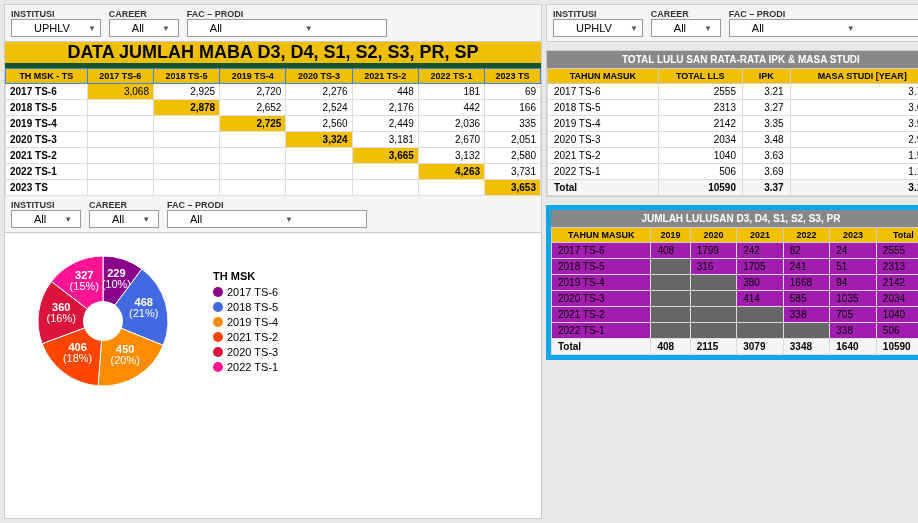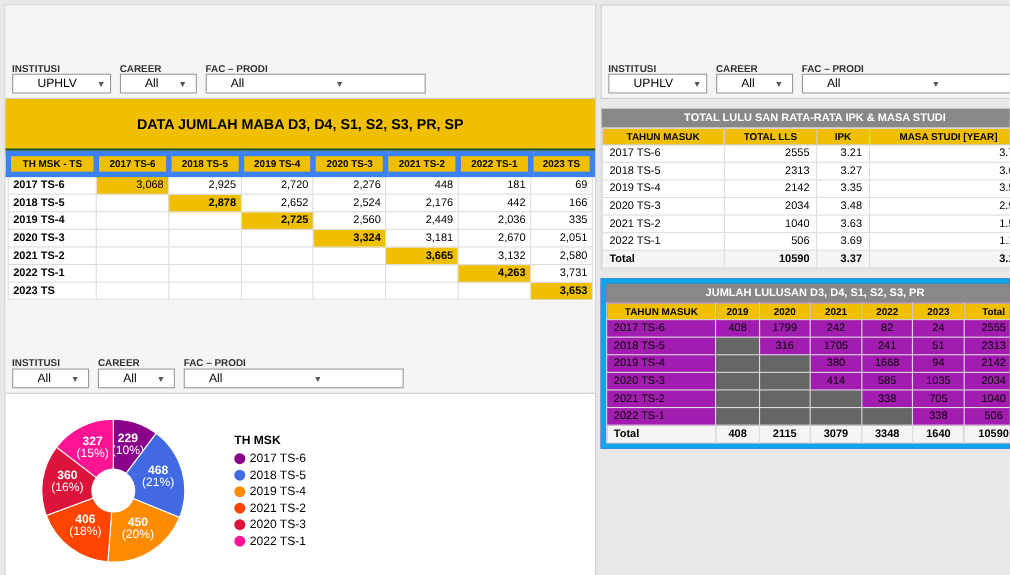--- a/index.html
+++ b/index.html
@@ -3,31 +3,31 @@
   <meta charset="utf-8">
   <style>
     * { box-sizing: border-box; margin: 0; padding: 0; font-family: Arial, sans-serif; font-size: 11px; }
     body { background: #f0f0f0; width: 918px; height: 523px; overflow: hidden; }
     
     .main-container { display: flex; flex-direction: column; width: 918px; height: 523px; background: #e8e8e8; }
     
     
     .filter-row { display: flex; align-items: center; padding: 4px 6px; background: #f5f5f5; border-bottom: 1px solid #ccc; gap: 8px; }
     .filter-group { display: flex; flex-direction: column; }
-    .filter-label { font-size: 9px; font-weight: bold; color: #333; margin-top: 48px; }
+    .filter-label { font-size: 9px; font-weight: bold; color: #333; }
     .filter-select { display: flex; align-items: center; border: 1px solid #999; background: #fff; padding: 2px 4px; min-width: 70px; cursor: pointer; font-size: 10px; }
     .filter-select span { flex: 1; padding-left: 18px; }
     .filter-select .arrow { font-size: 8px; color: #555; }
     
     
-    .data-title { background: #f0c000; text-align: center; font-weight: bold; font-size: 13px; padding: 15px; border-bottom: 2px solid #14532d; }
+    .data-title { background: #f0c000; text-align: center; font-weight: bold; font-size: 18px; padding: 0; border-bottom: 5px solid #14532d; }
     
     
     .cohort-table { width: 100%; border-collapse: collapse; }
-    .cohort-table th { background: #f0c000; border: 5px solid #3b82f6; padding: 2px 4px; font-size: 9px; font-weight: bold; white-space: nowrap; }
+    .cohort-table th { background: #f0c000; border: 1px solid #3b82f6; padding: 2px 4px; font-size: 9px; font-weight: bold; white-space: nowrap; }
     .cohort-table td { border: 1px solid #ddd; padding: 2px 4px; text-align: right; font-size: 10px; }
     .cohort-table td:first-child { text-align: left; font-weight: bold; background: #fff; }
     .filter-row2 { display: flex; align-items: center; padding: 4px 6px; background: #f5f5f5; border-bottom: 1px solid #ccc; gap: 8px; }
     .attrition-title { background: #fff; text-align: center; font-weight: bold; font-size: 12px; padding: 5px; border-bottom: 1px solid #ccc; }
     .pie-container { display: flex; align-items: center; padding: 8px; gap: 20px; }
     
     
     .refresh-box { background: #f0c000; border: 2px solid #c8a000; padding: 4px 8px; text-align: center; margin-bottom: 4px; align-self: flex-end; }
     .refresh-label { font-weight: bold; font-size: 10px; }
     .refresh-date { font-size: 11px; font-weight: bold; }
@@ -42,21 +42,21 @@
     .ipk-table th { background: #f0c000; border: 1px solid #ccc; padding: 2px 4px; text-align: center; font-size: 9px; font-weight: bold; }
     .ipk-table td { border: 1px solid #ddd; padding: 2px 6px; text-align: right; font-size: 10px; }
     .ipk-table td:first-child { text-align: left; }
     .ipk-table .total-row { font-weight: bold; }
     
     
     .lulusan-section { border: 5px solid #0ea5e9; background: #a21caf; }
     .lulusan-title { background: #888; color: #fff; text-align: center; font-weight: bold; padding: 3px; font-size: 10px; }
     .lulusan-table { width: 100%; border-collapse: collapse; }
     .lulusan-table th { background: #f0c000; border: 1px solid #ccc; padding: 2px 4px; text-align: center; font-size: 9px; font-weight: bold; }
-    .lulusan-table td { border: 1px solid #ddd; padding: 2px 6px; text-align: center; font-size: 10px; }
+    .lulusan-table td { border: 1px solid #ddd; padding: 2px 6px; text-align: left; font-size: 10px; }
     .lulusan-table td:first-child { text-align: left; }
     
     
     .legend { display: flex; flex-direction: column; gap: 3px; }
     .legend-item { display: flex; align-items: center; gap: 4px; white-space: nowrap; }
     .legend-dot { width: 10px; height: 10px; border-radius: 50%; flex-shrink: 0; }
     
     
     .pie-svg { width: 180px; height: 160px; }
     

